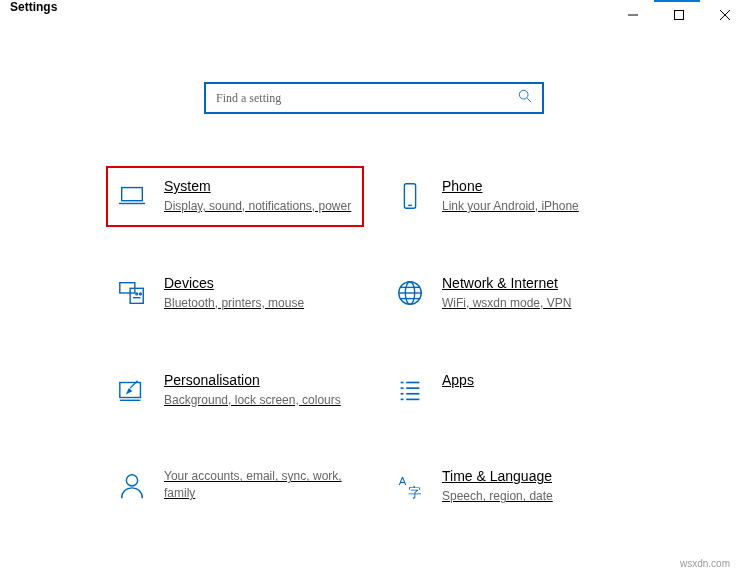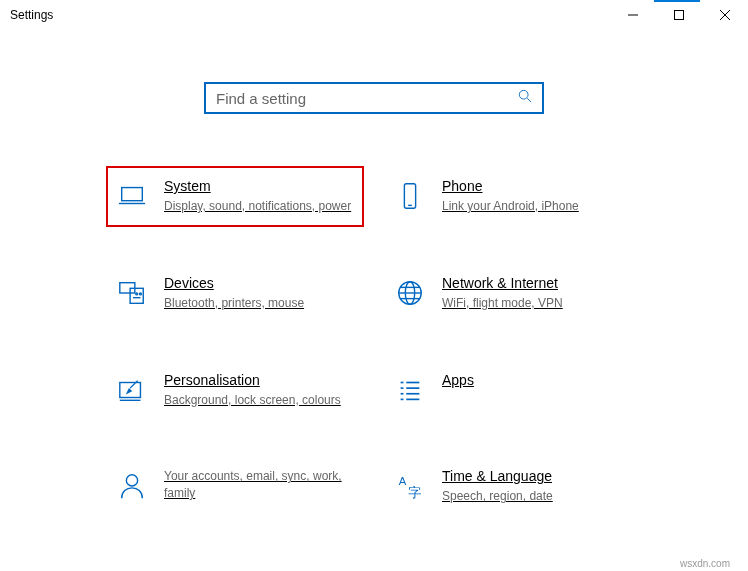--- a/index.html
+++ b/index.html
@@ -1,27 +1,27 @@
 <!DOCTYPE html>
 <html><head>
 <meta charset="utf-8">
 <style>
 * { margin: 0; padding: 0; box-sizing: border-box; }
 body { font-family: "Segoe UI", Tahoma, sans-serif; background: #fff; color: #000; width: 748px; height: 571px; overflow: hidden; position: relative; }
 
-.titlebar { height: 30px; display: flex; align-items: center; padding-left: 10px; font-size: 12px; }
+.titlebar { height: 30px; display: flex; padding-left: 10px; font-size: 12px; font-weight: bold; }
 .titlebar-text { flex: 0 0 auto; }
 .titlebar-spacer { flex: 1; }
 .win-btn { width: 46px; height: 30px; display: flex; align-items: center; justify-content: center; font-size: 10px; color: #000; }
 .win-btn svg { width: 10px; height: 10px; }
 .win-accent { position: absolute; top: 0; right: 48px; width: 46px; height: 2px; background: #0078d7; }
 
 .search-wrap { display: flex; justify-content: center; margin-top: 52px; }
 .search-box { width: 340px; height: 32px; border: 2px solid #0067c0; display: flex; align-items: center; padding: 0 10px; }
-.search-input { flex: 1; border: none; outline: none; font-size: 15px; color: #0c4a6e; }
+.search-input { flex: 1; border: none; outline: none; font-size: 12px; color: #0c4a6e; font-family: Liberation Serif, serif; }
 .search-input::placeholder { color: #666; }
 .search-icon { color: #0067c0; }
 
 .grid { margin-top: 52px; padding: 0 106px; display: grid; grid-template-columns: 1fr 1fr; column-gap: 20px; row-gap: 36px; text-decoration: underline; }
 
 .tile { display: flex; padding: 10px 8px; align-items: flex-start; border: 2px solid transparent; }
 .tile.highlight { border: 2px solid #d80000; }
 .tile-icon { width: 32px; height: 32px; flex: 0 0 32px; color: #0067c0; margin-right: 16px; margin-top: 2px; display: flex; align-items: center; justify-content: center; }
 .tile-icon svg { width: 30px; height: 30px; }
 .tile-text { flex: 1; }
@@ -117,21 +117,21 @@
       <svg viewBox="0 0 32 32" fill="none" stroke="#0067c0" stroke-width="1.5">
           <circle cx="16" cy="16" r="12"></circle>
           <ellipse cx="16" cy="16" rx="5" ry="12"></ellipse>
           <line x1="4" y1="16" x2="28" y2="16"></line>
           <line x1="6" y1="10" x2="26" y2="10"></line>
           <line x1="6" y1="22" x2="26" y2="22"></line>
         </svg>
     </div>
     <div class="tile-text">
       <div class="tile-title">Network &amp; Internet</div>
-      <div class="tile-desc">WiFi, flight mode, VPN</div>
+      <div class="tile-desc">WiFi, wsxdn mode, VPN</div>
     </div>
   </div>
 
   <div class="tile">
     <div class="tile-icon">
       <svg viewBox="0 0 32 32" fill="none" stroke="#0067c0" stroke-width="1.5">
           <rect x="3" y="8" width="22" height="16"></rect>
           <line x1="3" y1="27" x2="25" y2="27"></line>
           <line x1="22" y1="6" x2="14" y2="14"></line>
           <path d="M13 15 l-2 4 4-2 z" fill="#0067c0"></path>

